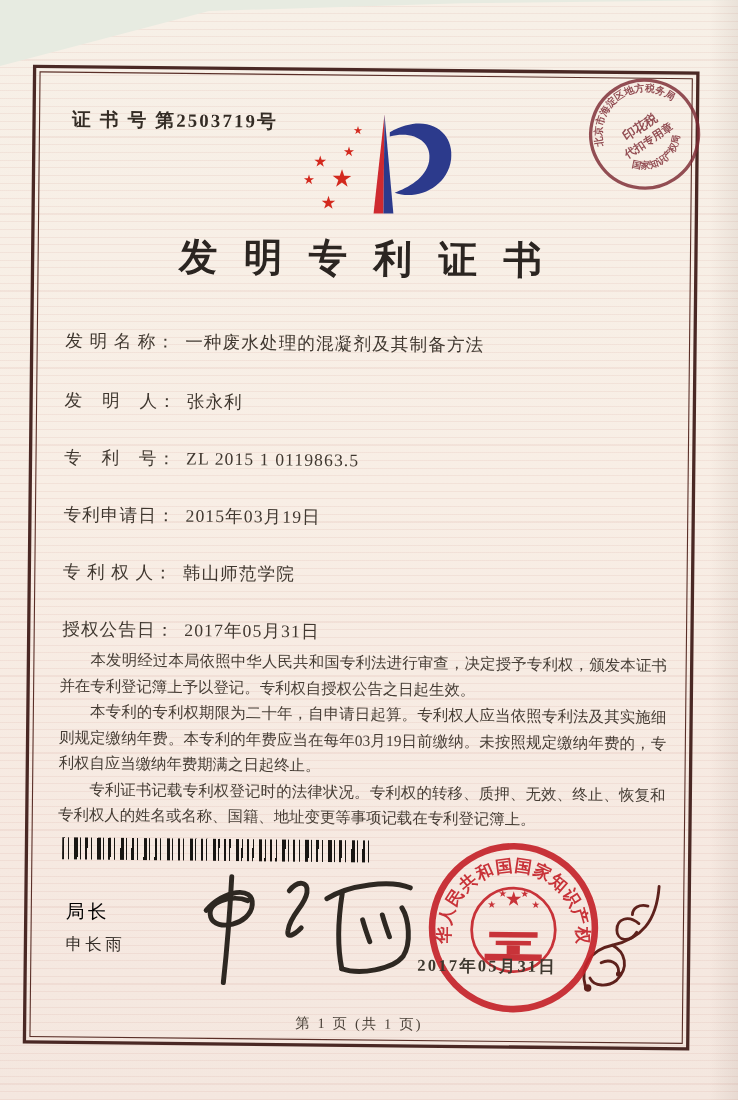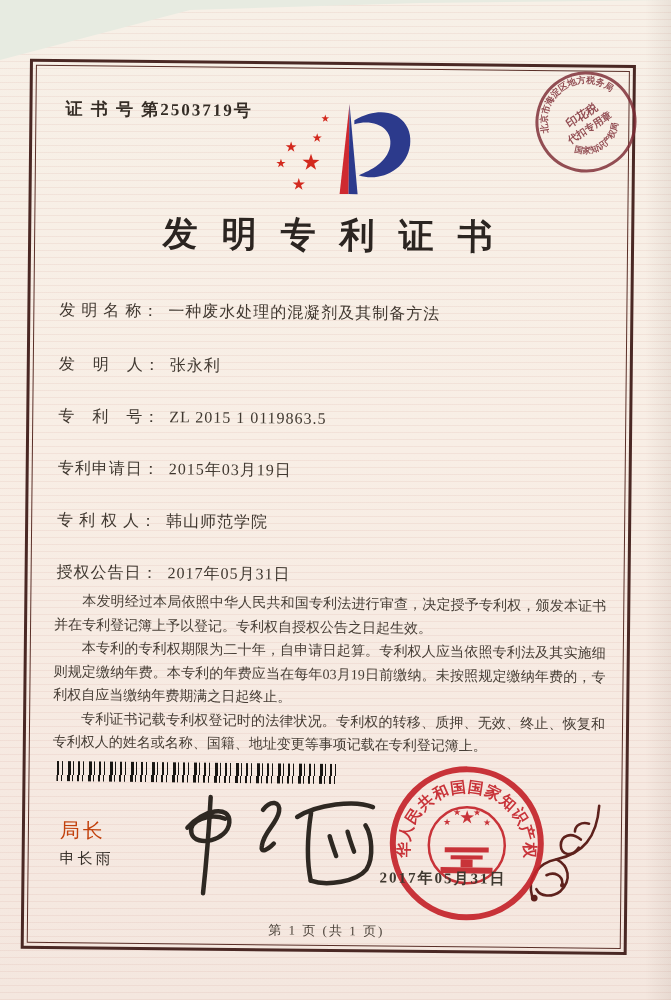--- a/index.html
+++ b/index.html
@@ -40,21 +40,21 @@
   .paras{position:absolute;left:60px;top:592px;width:552px;font-size:14px;
     line-height:23.5px;color:#463d35;text-align:justify;}
   .paras p{margin:0;text-indent:2em;}
 
   .barcode{position:absolute;left:64px;top:764px;width:282px;height:20px;
     background:
       repeating-linear-gradient(90deg,#191613 0 2px,rgba(0,0,0,0) 2px 5px,#191613 5px 6px,
         rgba(0,0,0,0) 6px 11px,#191613 11px 14px,rgba(0,0,0,0) 14px 16px,#191613 16px 17px,
         rgba(0,0,0,0) 17px 21px);}
 
-  .official-title{position:absolute;left:68px;top:820px;font-size:20px;color:#c2410c;
+  .official-title{position:absolute;left:68px;top:820px;font-size:17px;color:#000000;
     letter-spacing:3px;font-family:"Liberation Sans","DejaVu Sans",sans-serif;}
   .official-name{position:absolute;left:68px;top:852px;font-size:15px;color:#37302a;
     letter-spacing:3px;font-family:"Liberation Sans","DejaVu Sans",sans-serif;}
 
   .signature{position:absolute;left:168px;top:788px;transform:rotate(-2deg);}
 
   .seal{position:absolute;left:393px;top:758px;opacity:0.92;}
   .seal-date{position:absolute;left:388px;top:868px;font-size:15px;font-weight:600;
     letter-spacing:2px;color:#3e382f;}
 

